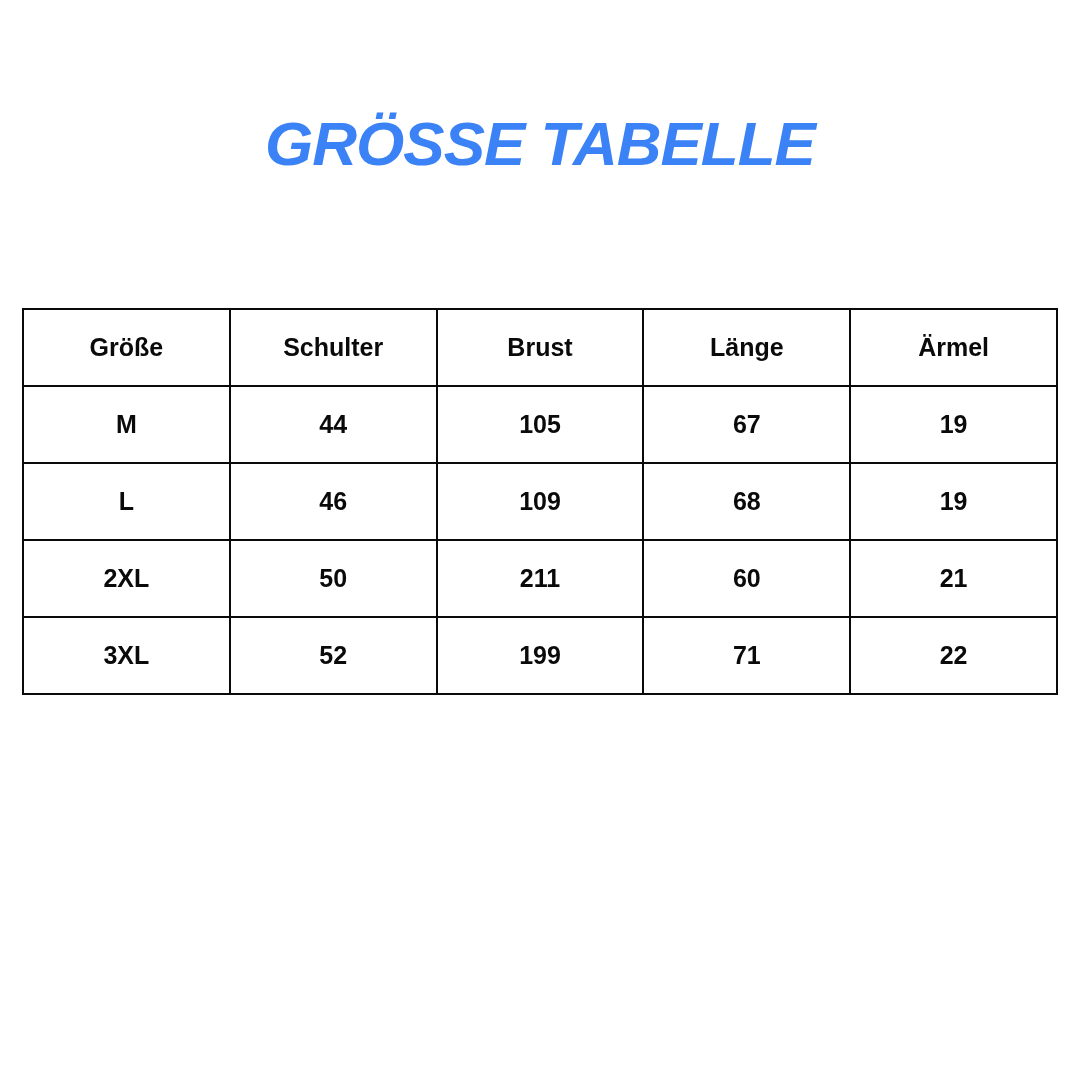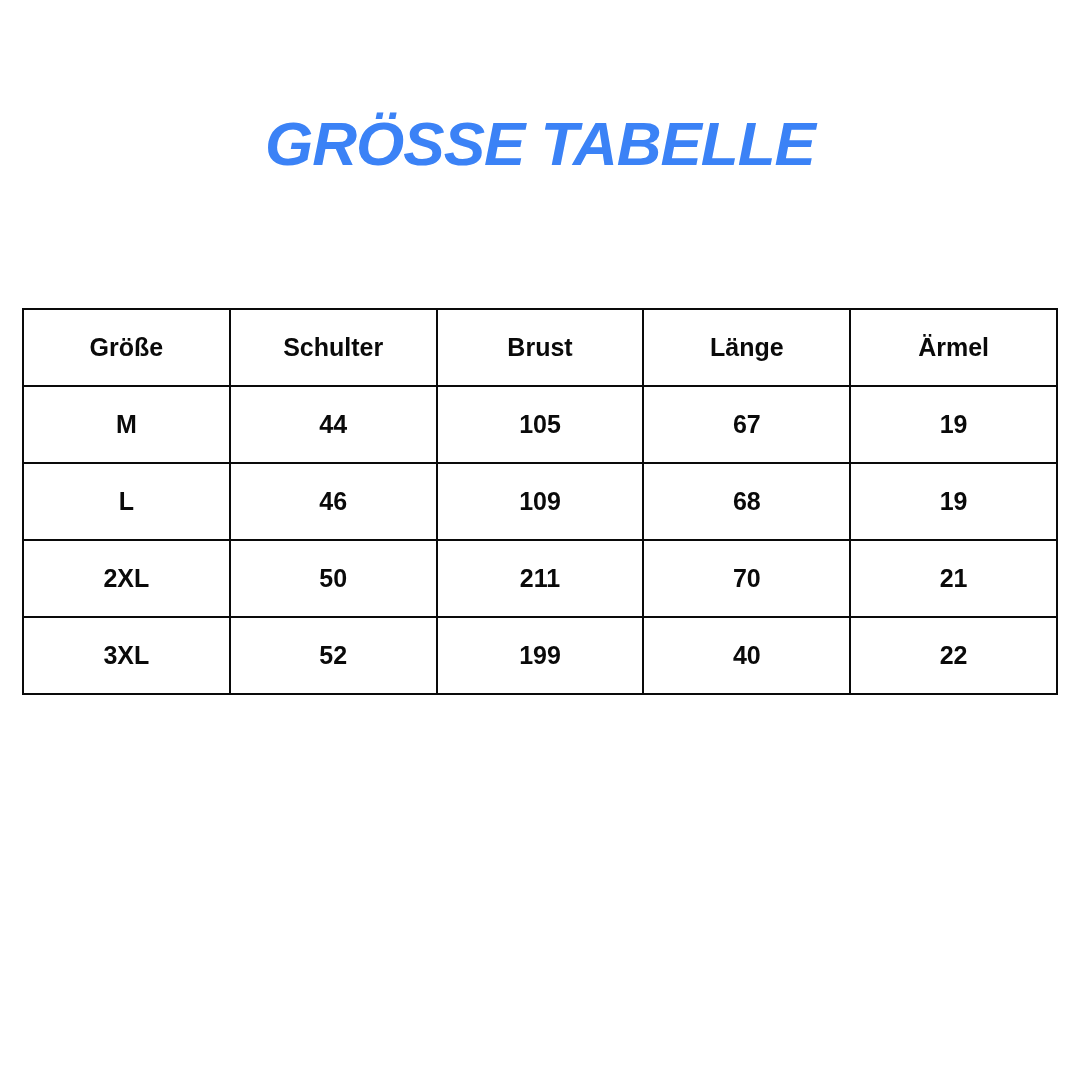--- a/index.html
+++ b/index.html
@@ -96,27 +96,27 @@
           <td class="size-cell">L</td>
           <td>46</td>
           <td>109</td>
           <td>68</td>
           <td>19</td>
         </tr>
         <tr>
           <td class="size-cell">2XL</td>
           <td>50</td>
           <td>211</td>
-          <td>70</td>
+          <td>60</td>
           <td>21</td>
         </tr>
         <tr>
           <td class="size-cell">3XL</td>
           <td>52</td>
           <td>199</td>
-          <td>40</td>
+          <td>71</td>
           <td>22</td>
         </tr>
       </tbody>
     </table>
   </div>
 
 </div>
 
 </body></html>

